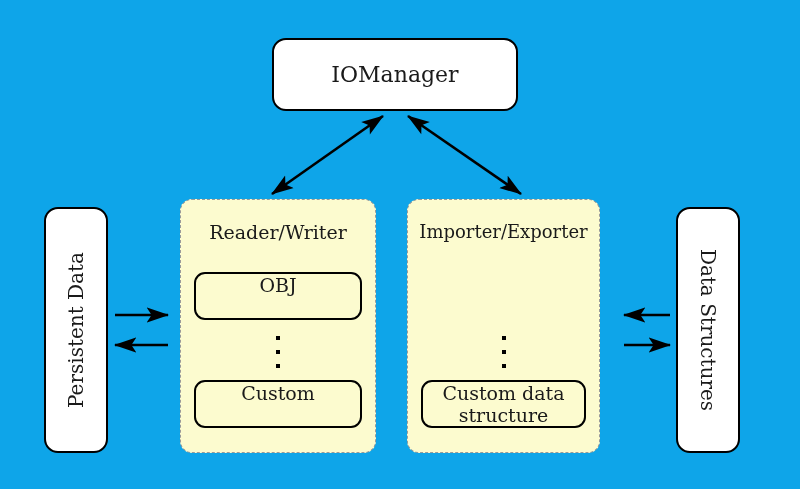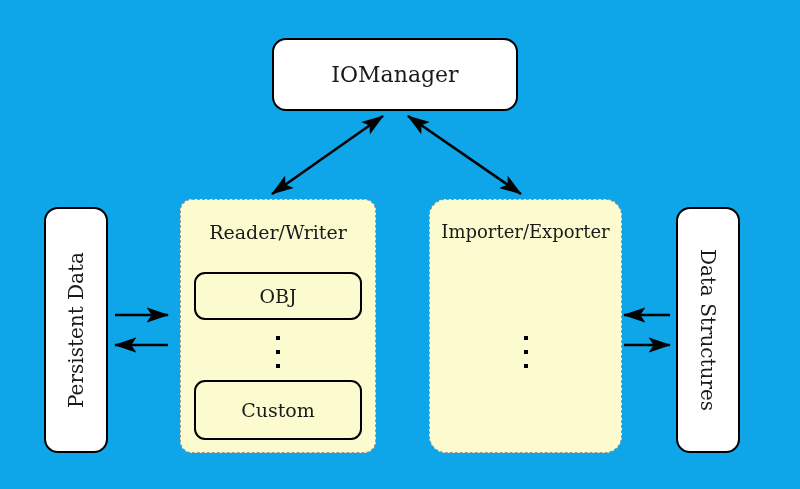--- a/index.html
+++ b/index.html
@@ -76,21 +76,21 @@
   .group {
     position: absolute;
     box-sizing: border-box;
     top: 199px;
     height: 254px;
     background: #fcfbcf;
     border: 1.6px dashed #9a9a9a;
     border-radius: 12px;
   }
   #group-readerwriter { left: 172px; width: 196px; margin-left: 8px; }
-  #group-importerexporter { left: 429px; width: 193px; border-radius: 17px; }
+  #group-importerexporter { left: 407px; width: 193px; }
 
   .group-title {
     position: absolute;
     top: 21px;
     left: 0;
     width: 100%;
     text-align: center;
     font-size: 19px;
     color: #1a1a1a;
     white-space: nowrap;
@@ -98,31 +98,30 @@
   #group-importerexporter .group-title { font-size: 18px; }
 
   
   .inner {
     position: absolute;
     box-sizing: border-box;
     background: #fcfbcf;
     border: 2.5px solid #000000;
     border-radius: 11px;
     display: flex;
-    align-items: center;
     justify-content: center;
     text-align: center;
     line-height: 1.18;
     font-size: 19px;
     color: #1a1a1a;
     left: 13px;
     right: 13px;
   }
   .inner.top { top: 72px; height: 48px; }
-  .inner.bottom { top: 180px; height: 60px; }
+  .inner.bottom { top: 180px; height: 48px; }
 
   
   .vdots {
     position: absolute;
     left: 0;
     width: 100%;
     top: 132px;
     height: 40px;
     display: flex;
     flex-direction: column;
@@ -201,15 +200,21 @@
   <div class="group" id="group-importerexporter">
     <div class="group-title">Importer/Exporter</div>
 
 
     <div class="vdots">
       <i></i>
       <i></i>
       <i></i>
     </div>
 
+    <div class="inner bottom">
+      <span>
+        <span>Custom data</span><br>
+        <span>structure</span>
+      </span>
+    </div>
   </div>
 
 </div>
 
 </body></html>

